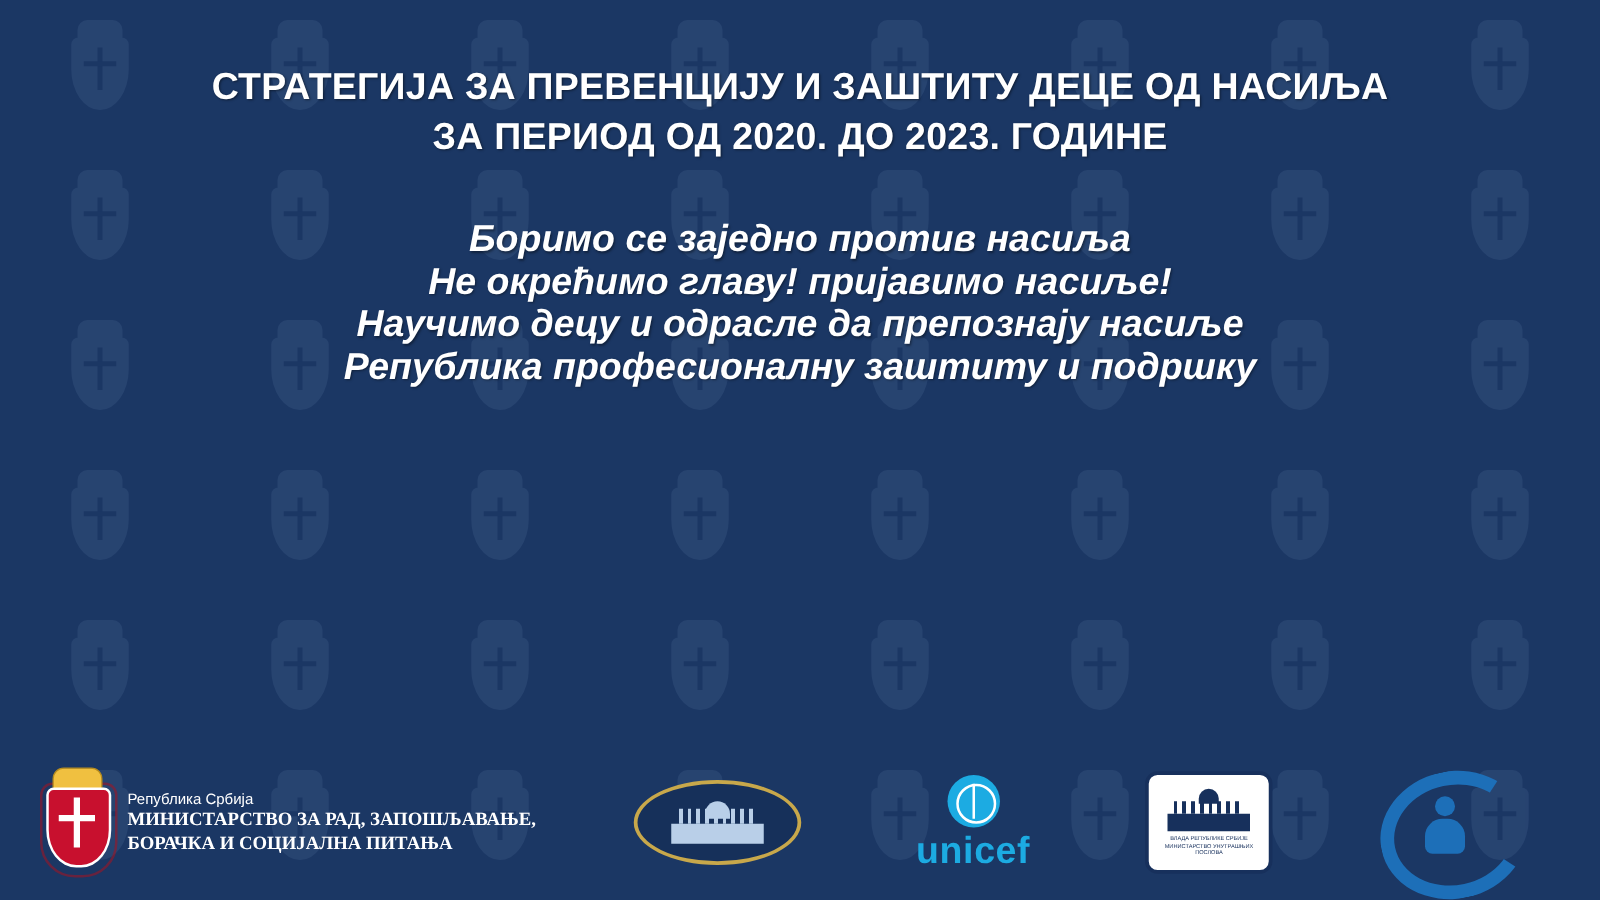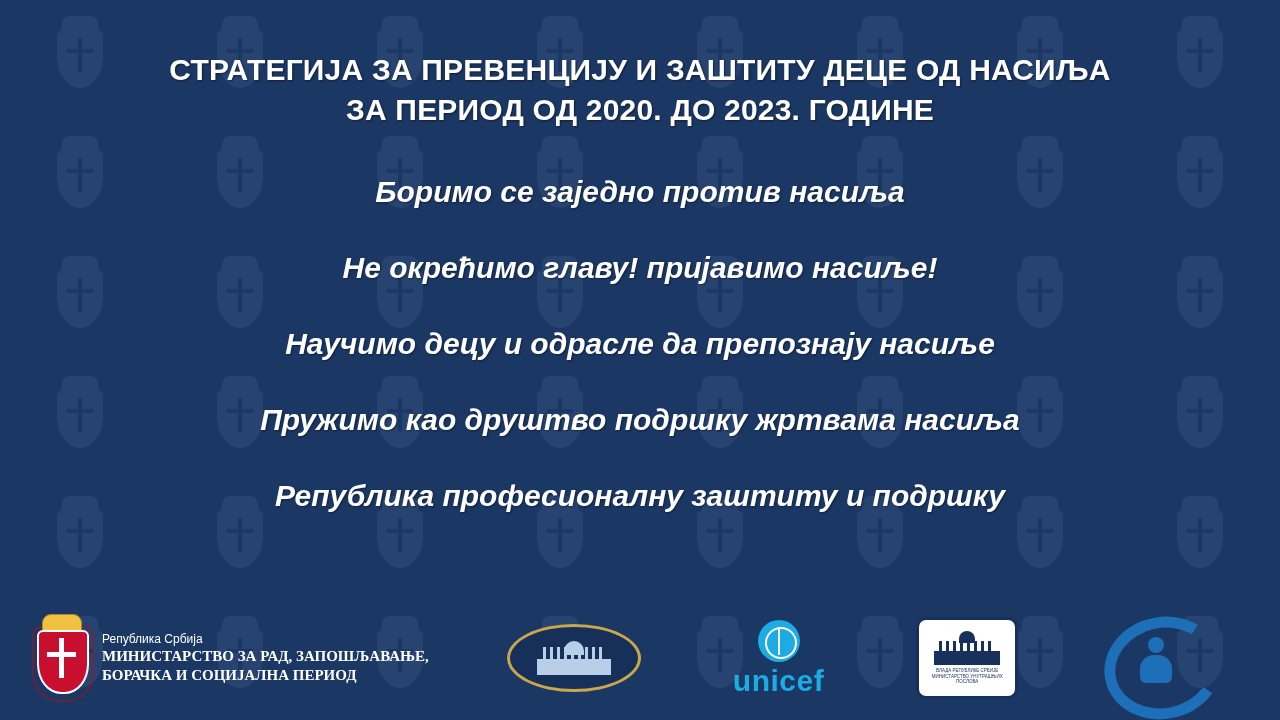--- a/index.html
+++ b/index.html
@@ -86,21 +86,20 @@
     text-shadow: 1px 1px 2px rgba(0,0,0,0.45);
     margin-top: 28px;
   }
   .title .line2 { display: block; }
 
   .messages {
     margin-top: 46px;
     display: flex;
     flex-direction: column;
     align-items: center;
-    gap: 42px;
   }
   .message {
     color: #ffffff;
     font-style: italic;
     font-weight: bold;
     font-size: 30px;
     text-align: center;
     text-shadow: 1px 1px 2px rgba(0,0,0,0.4);
     white-space: nowrap;
   }
@@ -603,39 +602,38 @@
   <div class="content">
     <div class="title">
       <span>СТРАТЕГИЈА ЗА ПРЕВЕНЦИЈУ И ЗАШТИТУ ДЕЦЕ ОД НАСИЉА</span>
       <span class="line2">ЗА ПЕРИОД ОД 2020. ДО 2023. ГОДИНЕ</span>
     </div>
 
     <div class="messages">
       <div class="message">Боримо се заједно против насиља</div>
       <div class="message">Не окрећимо главу! пријавимо насиље!</div>
       <div class="message">Научимо децу и одрасле да препознају насиље</div>
-      <div class="message">Пружимо као друштво подршку жртвама насиља</div>
       <div class="message">Република професионалну заштиту и подршку</div>
     </div>
   </div>
 
   <div class="footer">
 
     <div class="logo-block logo-gov">
       <div class="gov-arms">
         <div class="mantle"></div>
         <div class="crown"></div>
         <div class="shield"></div>
         <div class="cross-v"></div>
         <div class="cross-h"></div>
       </div>
       <div class="gov-text">
         <div class="l1">Република Србија</div>
         <div class="l2">МИНИСТАРСТВО ЗА РАД, ЗАПОШЉАВАЊЕ,</div>
-        <div class="l3">БОРАЧКА И СОЦИЈАЛНА ПЕРИОД</div>
+        <div class="l3">БОРАЧКА И СОЦИЈАЛНА ПИТАЊА</div>
       </div>
     </div>
 
     <div class="logo-ombudsman">
       <div class="building">
         <div class="dome"></div>
         <div class="cols"></div>
         <div class="base"></div>
       </div>
     </div>

